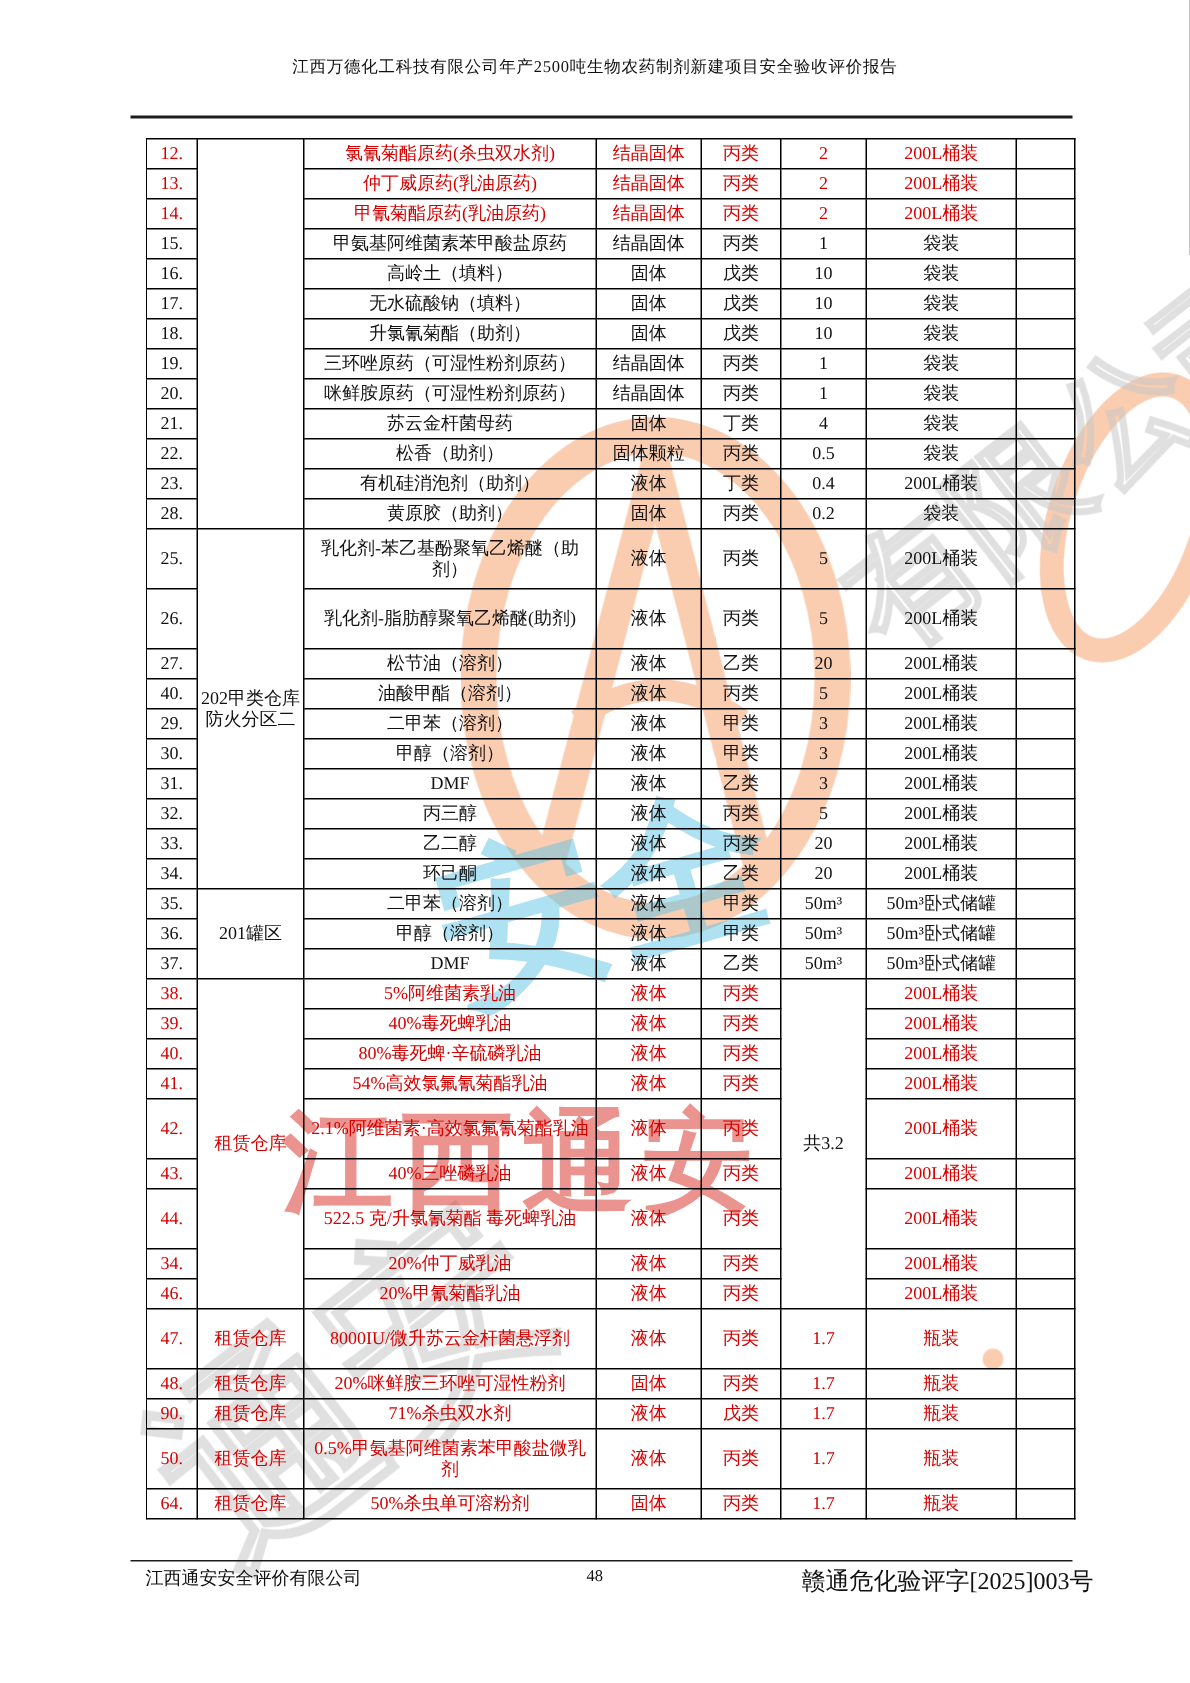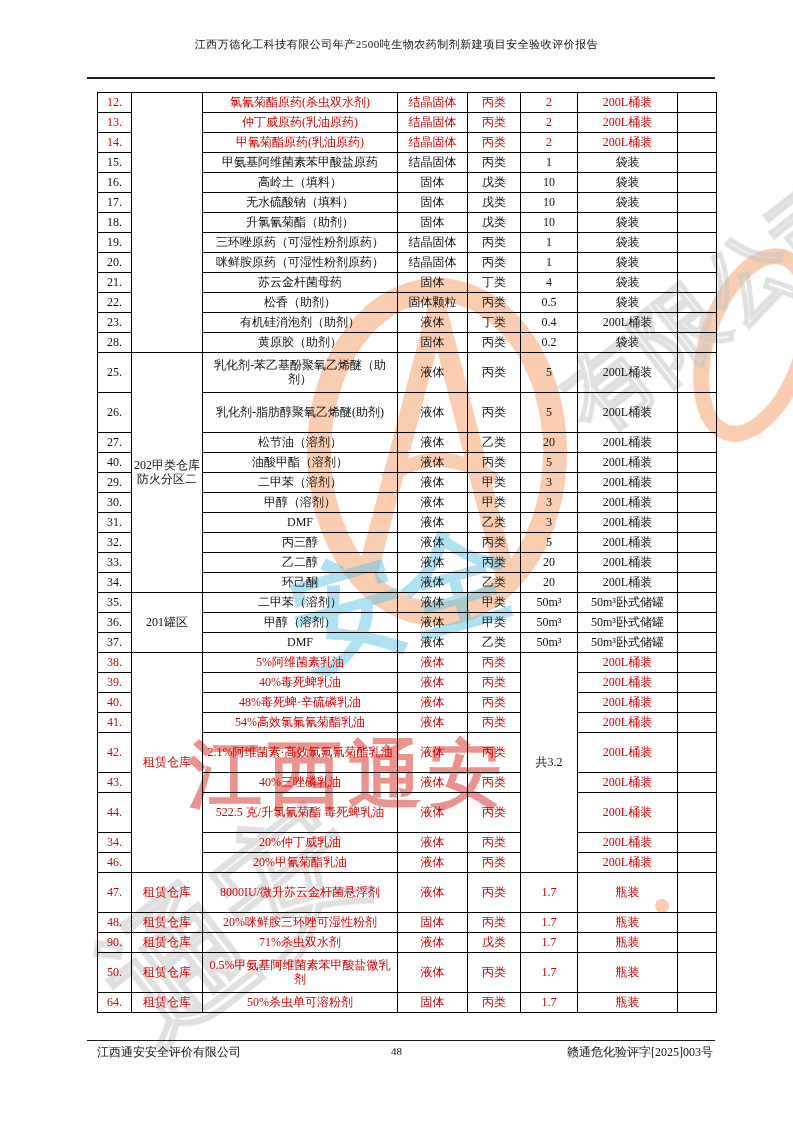--- a/index.html
+++ b/index.html
@@ -12,21 +12,21 @@
   table{border-collapse:collapse;table-layout:fixed;width:619px;background:transparent;}
   td{border:1px solid #000;font-size:12px;line-height:1.15;text-align:center;vertical-align:middle;
      padding:0 1px;overflow:hidden;word-break:break-all;}
   tr{height:20px;font-family:Liberation Serif, serif;}
   tr.tall{height:40px;}
   td.rd{color:#d40000;}
   td.bk{color:#111 !important;}
   .pageno{position:absolute;top:1014px;left:0;width:100%;text-align:center;font-size:11px;z-index:2;margin-top:31px;}
   .ftr-line{position:absolute;top:1040px;left:87px;width:628px;border-top:1.5px solid #1c1c1c;z-index:2;}
   .ftr-left{position:absolute;top:1044px;left:97px;font-size:12px;z-index:2;font-family:Liberation Serif, serif;}
-  .ftr-right{position:absolute;top:1044px;right:80px;font-size:12px;z-index:2;}
+  .ftr-right{position:absolute;top:1044px;right:64px;font-size:16px;z-index:2;}
 </style>
 </head>
 <body>
 
 <div class="page">
 
   <svg class="wm" width="793" height="1122" viewBox="0 0 793 1122">
 
     <g opacity="0.5">
       <ellipse cx="437" cy="452" rx="118" ry="162" fill="none" stroke="#f49a62" stroke-width="24"></ellipse>
@@ -317,21 +317,21 @@
           <tr>
             <td class="rd">39.</td>
             <td class="rd">40%毒死蜱乳油</td>
             <td class="rd">液体</td>
             <td class="rd">丙类</td>
             <td class="rd">200L桶装</td>
             <td></td>
           </tr>
           <tr>
             <td class="rd">40.</td>
-            <td class="rd">48%毒死蜱·辛硫磷乳油</td>
+            <td class="rd">80%毒死蜱·辛硫磷乳油</td>
             <td class="rd">液体</td>
             <td class="rd">丙类</td>
             <td class="rd">200L桶装</td>
             <td></td>
           </tr>
           <tr>
             <td class="rd">41.</td>
             <td class="rd">54%高效氯氟氰菊酯乳油</td>
             <td class="rd">液体</td>
             <td class="rd">丙类</td>

